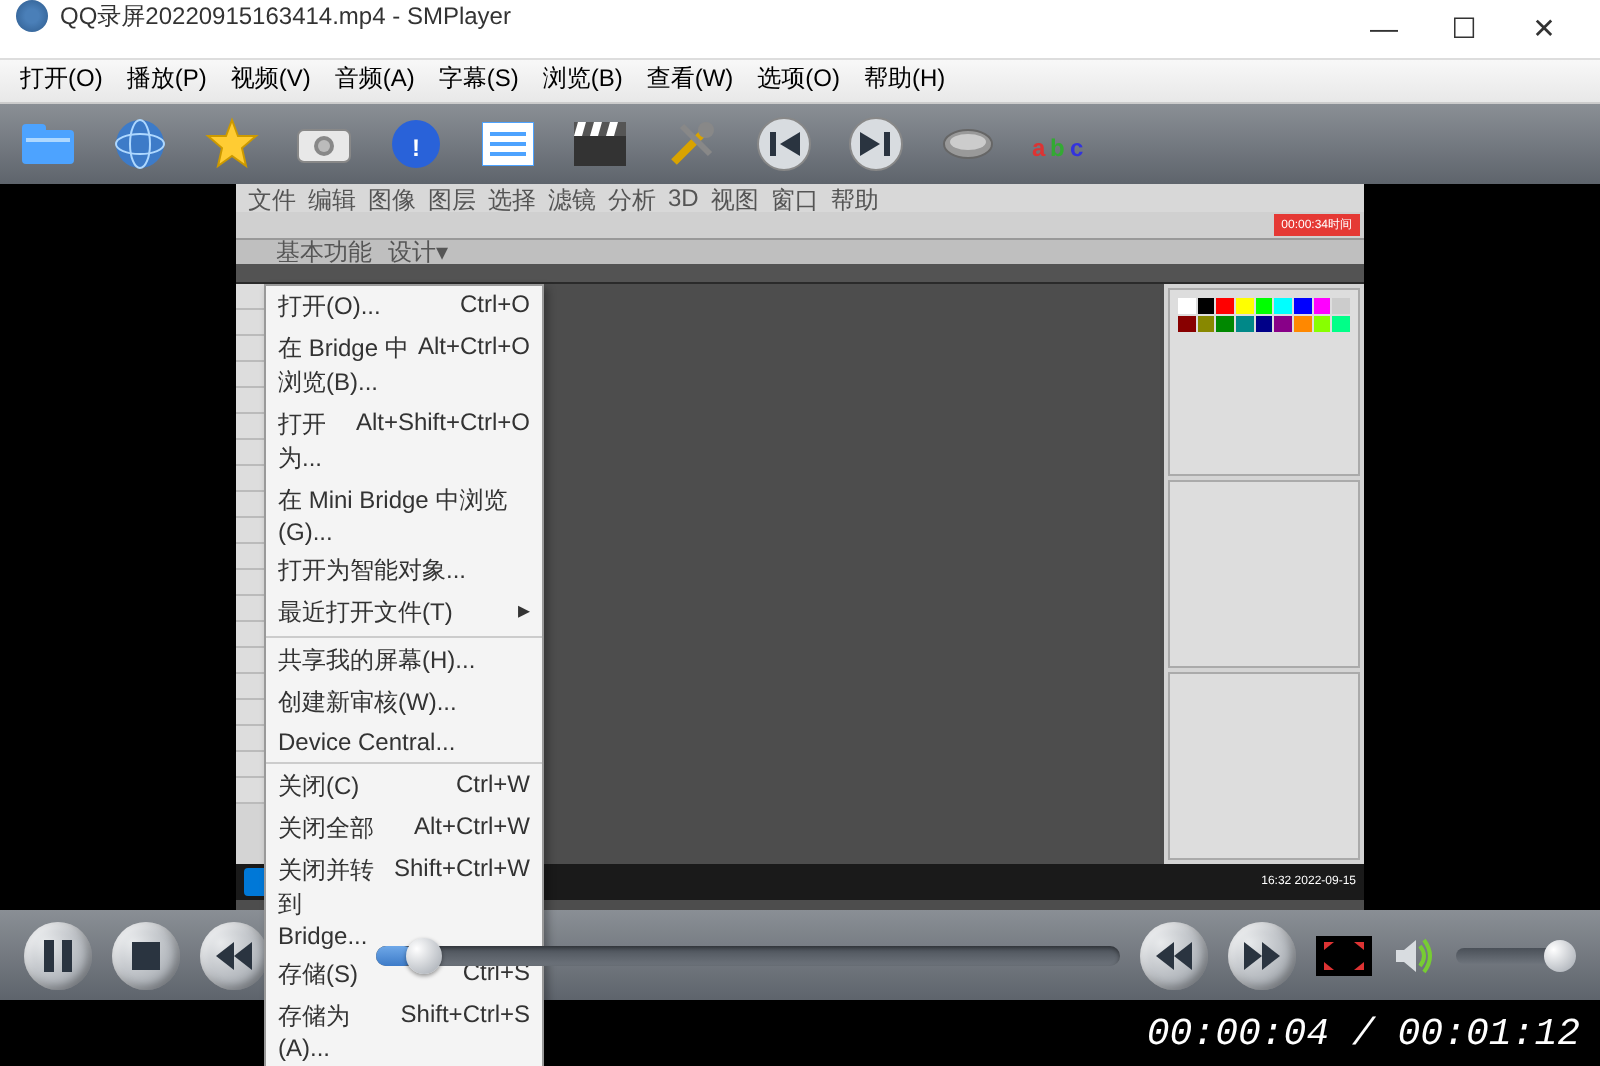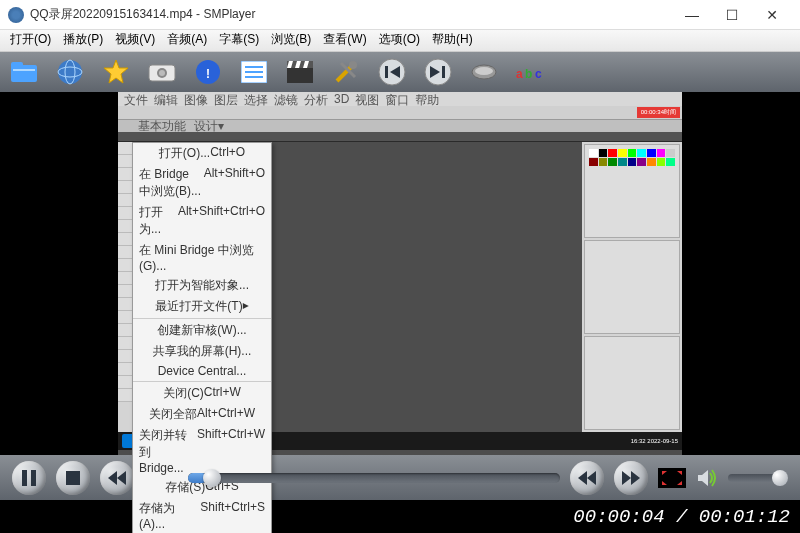--- a/index.html
+++ b/index.html
@@ -1,38 +1,38 @@
 <!DOCTYPE html>
 <html><head>
 <meta charset="utf-8">
 <style>
 *{margin:0;padding:0;box-sizing:border-box;font-family:"Microsoft YaHei",sans-serif;font-size:12px}
 body{width:800px;height:533px;background:#fff;overflow:hidden;position:relative}
-.titlebar{height:30px;background:#fff;display:flex;align-items:center;padding:0 8px;border-bottom:1px solid #ddd}
+.titlebar{height:30px;background:#fff;display:flex;padding:0 8px;border-bottom:1px solid #ddd}
 .titlebar .logo{width:16px;height:16px;background:radial-gradient(circle,#4a7fb8 30%,#2d5a8c 100%);border-radius:50%;margin-right:6px}
 .titlebar .title{flex:1;color:#333}
 .titlebar .wbtn{width:40px;height:28px;display:flex;align-items:center;justify-content:center;font-size:14px;color:#333}
 .menubar{height:22px;background:linear-gradient(#f8f8f8,#e8e8e8);display:flex;align-items:flex-end;padding:0 4px;border-bottom:1px solid #ccc}
 .menubar .mitem{padding:3px 6px;color:#000}
 .toolbar{height:40px;background:linear-gradient(#8a8f95,#5e646c);display:flex;align-items:center;padding:0 8px;gap:14px}
 .tbtn{width:32px;height:32px;display:flex;align-items:center;justify-content:center;border-radius:4px}
 .video-area{height:363px;background:#000;display:flex;align-items:center;justify-content:center;position:relative}
 .video-content{width:564px;height:363px;background:#4d4d4d;position:relative}
 .ps-top{height:50px;background:#535353;border-bottom:1px solid #2a2a2a}
 .ps-menubar{height:14px;background:#d8d8d8;display:flex;font-size:6px;color:#555;align-items:flex-start;padding-left:6px;gap:6px}
 .ps-opt{height:14px;background:#d0d0d0;border-bottom:1px solid #999;position:relative}
 .ps-time{position:absolute;right:2px;top:1px;background:#e53935;color:#fff;font-size:6px;padding:1px 4px}
 .ps-tabs{height:12px;background:#bfbfbf;display:flex;font-size:5px;color:#555;align-items:center;gap:8px;padding-left:20px}
 .ps-body{display:flex;height:290px}
 .ps-tools{width:14px;background:#d4d4d4;display:flex;flex-direction:column}
 .ps-tool{height:13px;border-bottom:1px solid #bbb;background:#ddd}
 .ps-canvas{flex:1;background:#4d4d4d;position:relative}
 .ps-menu{position:absolute;left:0;top:0;width:140px;background:#f4f4f4;border:1px solid #999;box-shadow:2px 2px 4px rgba(0,0,0,.3)}
 .ps-mhl{background:#3875d7;color:#fff;font-size:6px;padding:2px 6px;display:flex;justify-content:space-between}
-.ps-mi{font-size:6px;color:#333;padding:2px 6px;display:flex;justify-content:center}
+.ps-mi{font-size:6px;color:#333;padding:2px 6px;display:flex;justify-content:space-between}
 .ps-ms{height:1px;background:#ccc;margin:1px 0}
 .ps-panels{width:100px;background:#d4d4d4;display:flex;flex-direction:column;gap:2px;padding:2px}
 .ps-panel{background:#ddd;border:1px solid #aaa;flex:1}
 .ps-swgrid{display:grid;grid-template-columns:repeat(9,1fr);gap:1px;padding:4px}
 .ps-sw{height:8px}
 .ps-taskbar{height:18px;background:#1a1a1a;display:flex;align-items:center;padding:0 4px;gap:4px}
 .ps-tsk{width:14px;height:14px;background:#333;border-radius:2px}
 .ps-tclock{margin-left:auto;color:#fff;font-size:6px;text-align:right}
 .control-bar{height:45px;background:linear-gradient(#8a8f95,#5e646c);display:flex;align-items:center;padding:0 12px;gap:10px}
 .cbtn{width:34px;height:34px;border-radius:50%;background:radial-gradient(circle at 30% 30%,#e8eaec,#8e949c);box-shadow:inset -2px -2px 4px rgba(0,0,0,.3),inset 2px 2px 4px rgba(255,255,255,.5);display:flex;align-items:center;justify-content:center;color:#2a3440}
@@ -203,45 +203,45 @@
           <div class="ps-tool"></div>
         </div>
       <div class="ps-canvas">
         <div class="ps-menu" id="ps-menu">
             <div class="ps-mi">
               <span>打开(O)...</span>
               <span>Ctrl+O</span>
             </div>
             <div class="ps-mi">
               <span>在 Bridge 中浏览(B)...</span>
-              <span>Alt+Shift+O</span>
+              <span>Alt+Ctrl+O</span>
             </div>
             <div class="ps-mi">
               <span>打开为...</span>
               <span>Alt+Shift+Ctrl+O</span>
             </div>
             <div class="ps-mi">
               <span>在 Mini Bridge 中浏览(G)...</span>
               <span></span>
             </div>
             <div class="ps-mi">
               <span>打开为智能对象...</span>
               <span></span>
             </div>
             <div class="ps-mi">
               <span>最近打开文件(T)</span>
               <span>▸</span>
             </div>
             <div class="ps-ms"></div>
             <div class="ps-mi">
+              <span>共享我的屏幕(H)...</span>
+              <span></span>
+            </div>
+            <div class="ps-mi">
               <span>创建新审核(W)...</span>
-              <span></span>
-            </div>
-            <div class="ps-mi">
-              <span>共享我的屏幕(H)...</span>
               <span></span>
             </div>
             <div class="ps-mi">
               <span>Device Central...</span>
               <span></span>
             </div>
             <div class="ps-ms"></div>
             <div class="ps-mi">
               <span>关闭(C)</span>
               <span>Ctrl+W</span>

